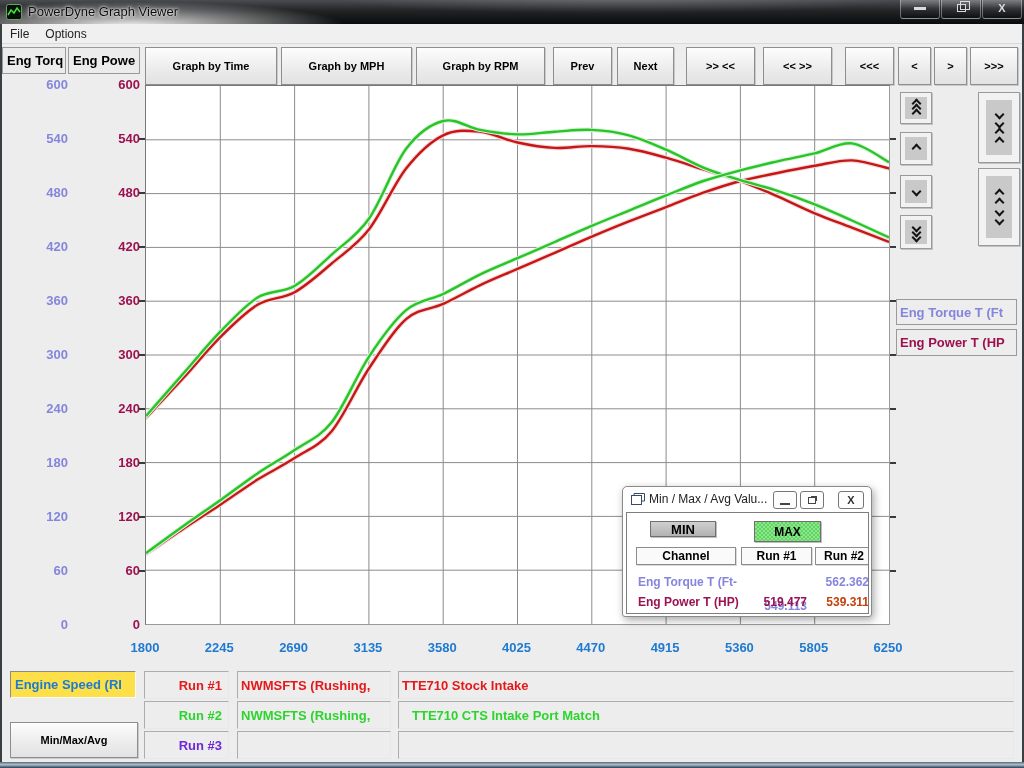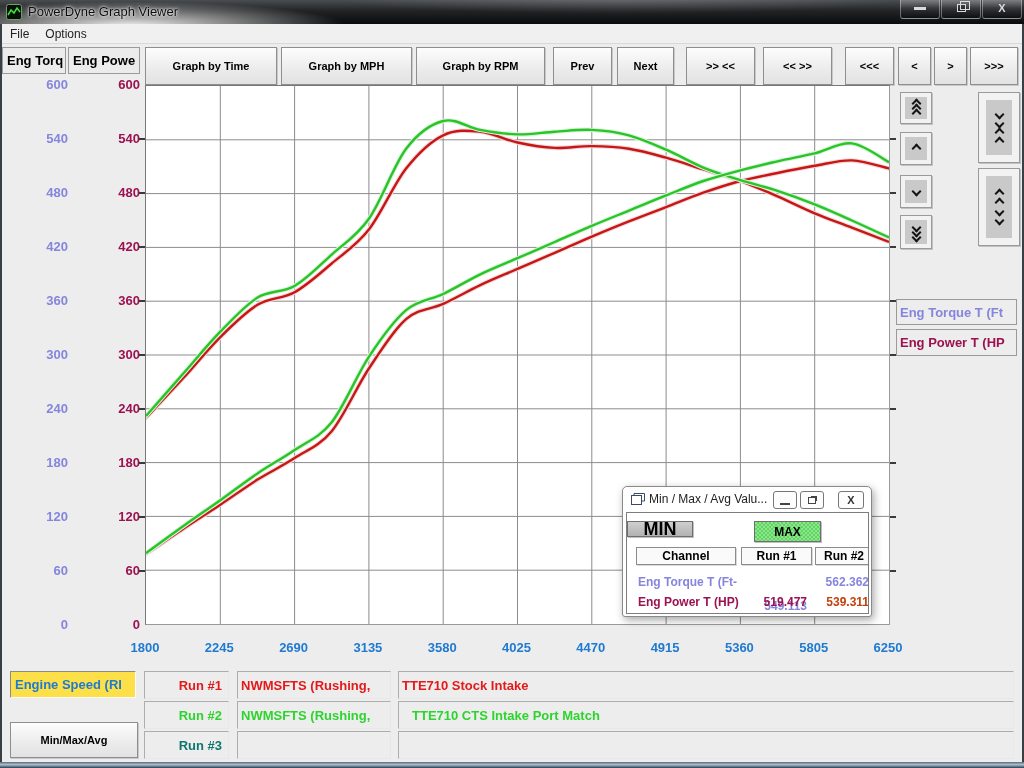--- a/index.html
+++ b/index.html
@@ -52,22 +52,22 @@
   .chev.down{transform:rotate(225deg);margin:-1px 0;}
   .side-label{position:absolute;background:#ededed;border:1px solid #9a9a9a;font-weight:bold;font-size:13px;
     display:flex;align-items:center;padding-left:3px;overflow:hidden;white-space:nowrap;}
   
   .mmwin{position:absolute;left:622px;top:486px;width:250px;height:131px;background:#fff;
     border:1px solid #8a8a8a;border-radius:5px 5px 3px 3px;z-index:10;box-shadow:2px 3px 8px rgba(0,0,0,.35);}
   .mm-title{position:absolute;left:26px;top:5px;font-size:12px;color:#222;}
   .mm-btn{position:absolute;top:4px;height:18px;border:1px solid #777;border-radius:3px;background:#fdfdfd;
     color:#333;display:flex;align-items:center;justify-content:center;font-size:11px;font-weight:bold;}
   .mm-body{position:absolute;left:3px;top:25px;width:243px;height:102px;border:1px solid #7d7d7d;background:#fff;overflow:hidden;}
-  .mm-min{position:absolute;left:0;top:8px;width:66px;height:16px;border:1px solid #6f6f6f;
-    background:linear-gradient(180deg,#cfcfcf,#b2b2b2);font-weight:bold;font-size:18px;display:flex;align-items:center;justify-content:center;box-shadow:1px 1px 0 rgba(0,0,0,.25);}
+  .mm-min{position:absolute;left:23px;top:8px;width:66px;height:16px;border:1px solid #6f6f6f;
+    background:linear-gradient(180deg,#cfcfcf,#b2b2b2);font-weight:bold;font-size:13px;display:flex;align-items:center;justify-content:center;box-shadow:1px 1px 0 rgba(0,0,0,.25);}
   .mm-max{position:absolute;left:127px;top:8px;width:67px;height:21px;border:1px solid #6f6f6f;
     background-color:#8fe58f;
     background-image:linear-gradient(45deg,#5fd65f 25%,transparent 25%,transparent 75%,#5fd65f 75%),
                      linear-gradient(45deg,#5fd65f 25%,transparent 25%,transparent 75%,#5fd65f 75%);
     background-size:4px 4px;background-position:0 0,2px 2px;
     font-weight:bold;font-size:12px;display:flex;align-items:center;justify-content:center;box-shadow:1px 1px 0 rgba(0,0,0,.25);}
   .mm-hdr{position:absolute;top:34px;height:18px;border:1px solid #8c8c8c;background:#fafafa;
     font-weight:bold;font-size:12px;display:flex;align-items:center;justify-content:center;box-shadow:1px 1px 0 rgba(0,0,0,.15);}
   .mm-cell{position:absolute;font-weight:bold;font-size:12px;white-space:nowrap;}
   
@@ -283,19 +283,19 @@
     <span style="color:#1f7ad1;">Engine Speed (RI</span>
   </div>
   <div class="btn" style="left:10px;top:722px;width:128px;height:36px;">Min/Max/Avg</div>
   <div id="bottom-rows">
       <div class="thinbox" style="left: 144px; top: 671px; width: 85px; height: 28px; justify-content: flex-end; padding-right: 6px; color: rgb(228, 26, 26);">Run #1</div>
       <div class="thinbox" style="left: 237px; top: 671px; width: 154px; height: 28px; padding-left: 3px; color: rgb(228, 26, 26);">NWMSFTS (Rushing,</div>
       <div class="thinbox" style="left: 398px; top: 671px; width: 616px; height: 28px; padding-left: 3px; color: rgb(228, 26, 26);">TTE710 Stock Intake</div>
       <div class="thinbox" style="left: 144px; top: 701px; width: 85px; height: 28px; justify-content: flex-end; padding-right: 6px; color: rgb(46, 212, 46);">Run #2</div>
       <div class="thinbox" style="left: 237px; top: 701px; width: 154px; height: 28px; padding-left: 3px; color: rgb(46, 212, 46);">NWMSFTS (Rushing,</div>
       <div class="thinbox" style="left: 398px; top: 701px; width: 616px; height: 28px; padding-left: 13px; color: rgb(46, 212, 46);">TTE710 CTS Intake Port Match</div>
-      <div class="thinbox" style="left: 144px; top: 731px; width: 85px; height: 28px; justify-content: flex-end; padding-right: 6px; color: #0f766e;">Run #3</div>
+      <div class="thinbox" style="left: 144px; top: 731px; width: 85px; height: 28px; justify-content: flex-end; padding-right: 6px; color: #6d28d9;">Run #3</div>
       <div class="thinbox" style="left: 237px; top: 731px; width: 154px; height: 28px; padding-left: 3px; color: rgb(26, 26, 212);"></div>
       <div class="thinbox" style="left: 398px; top: 731px; width: 616px; height: 28px; padding-left: 3px; color: rgb(26, 26, 212);"></div>
     </div>
 
   <div class="bottom-strip"></div>
 </div>
 
 </body></html>

